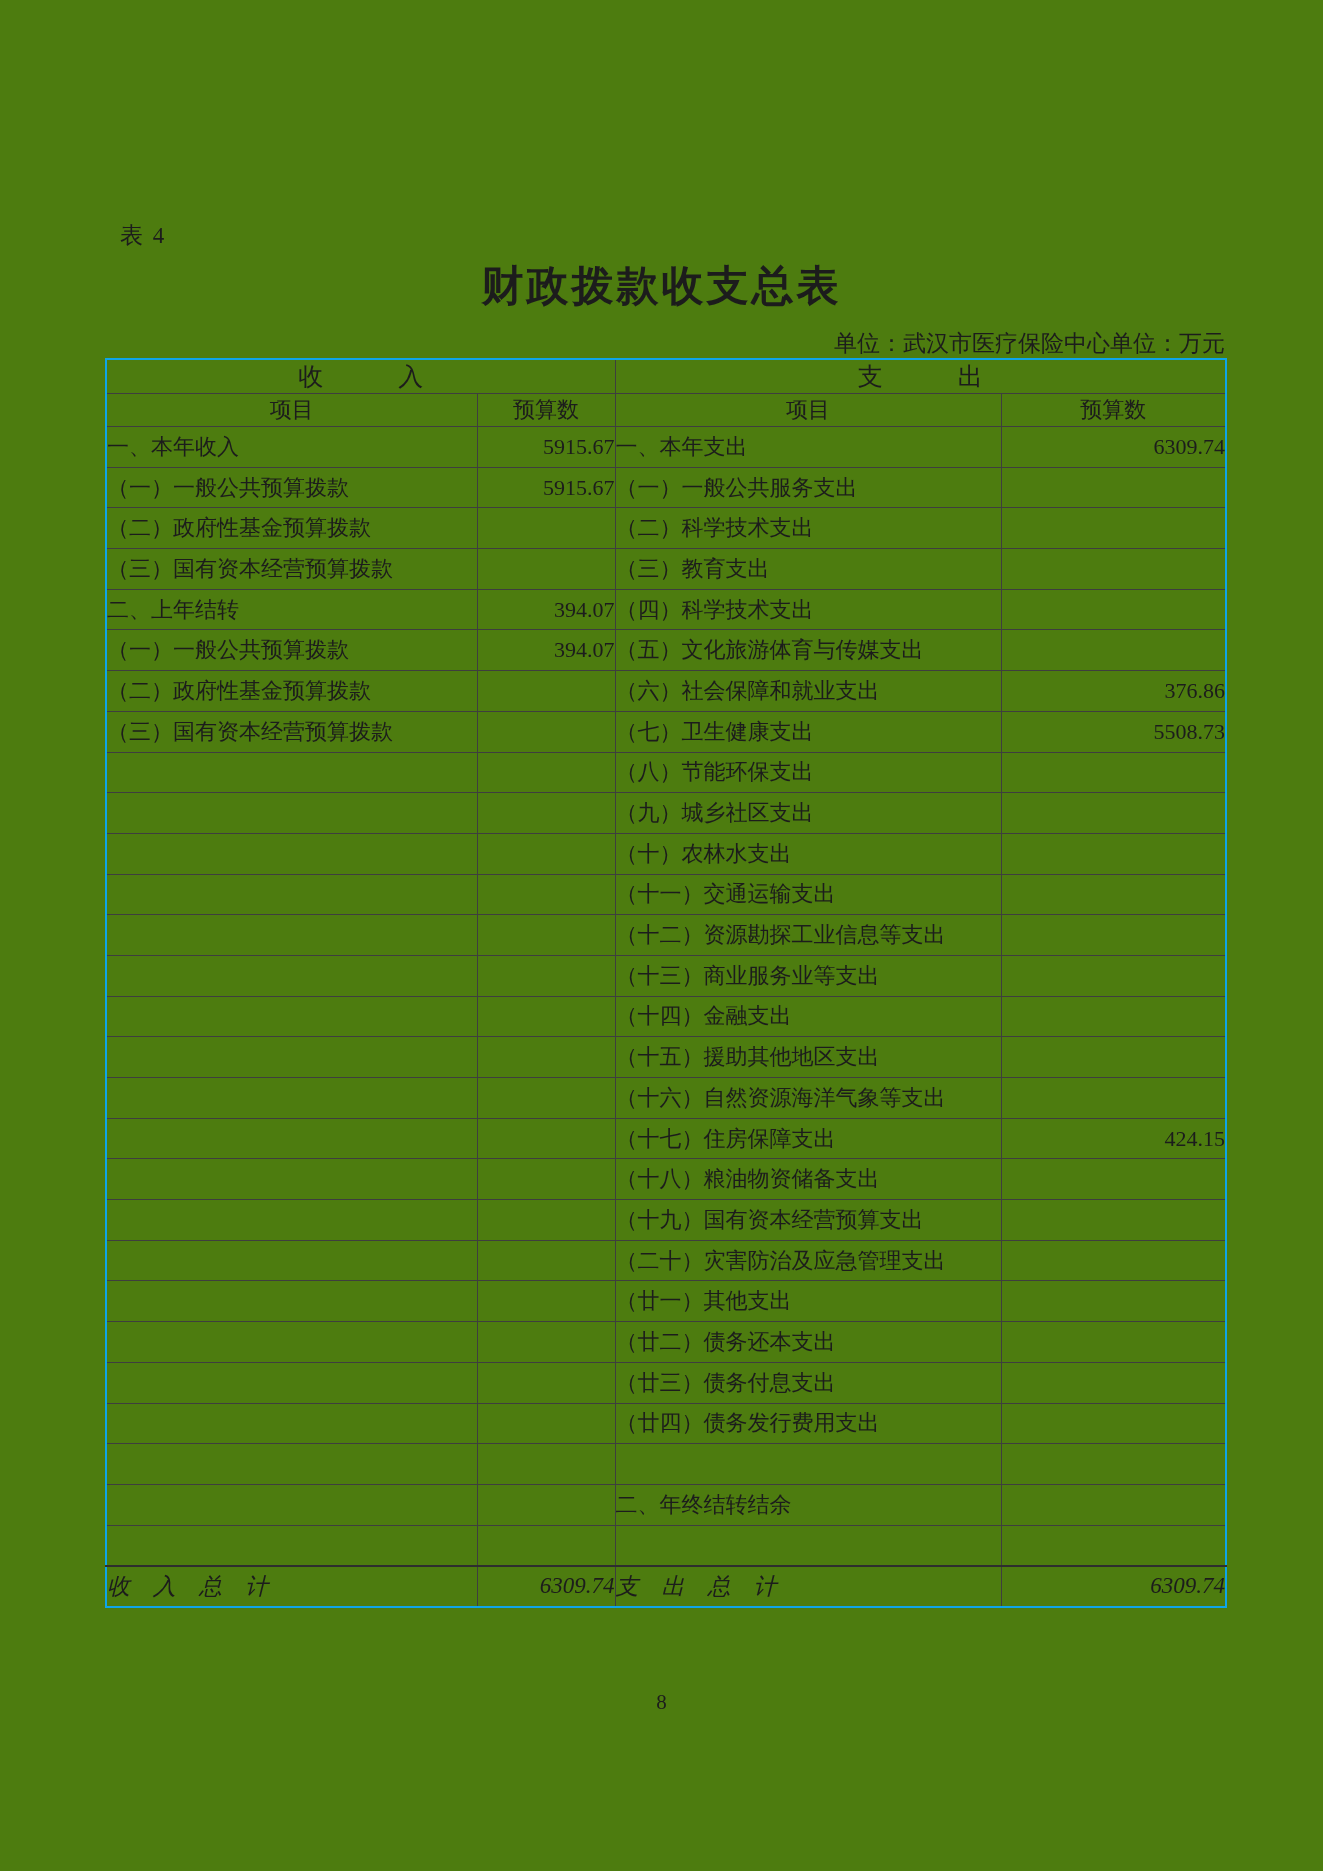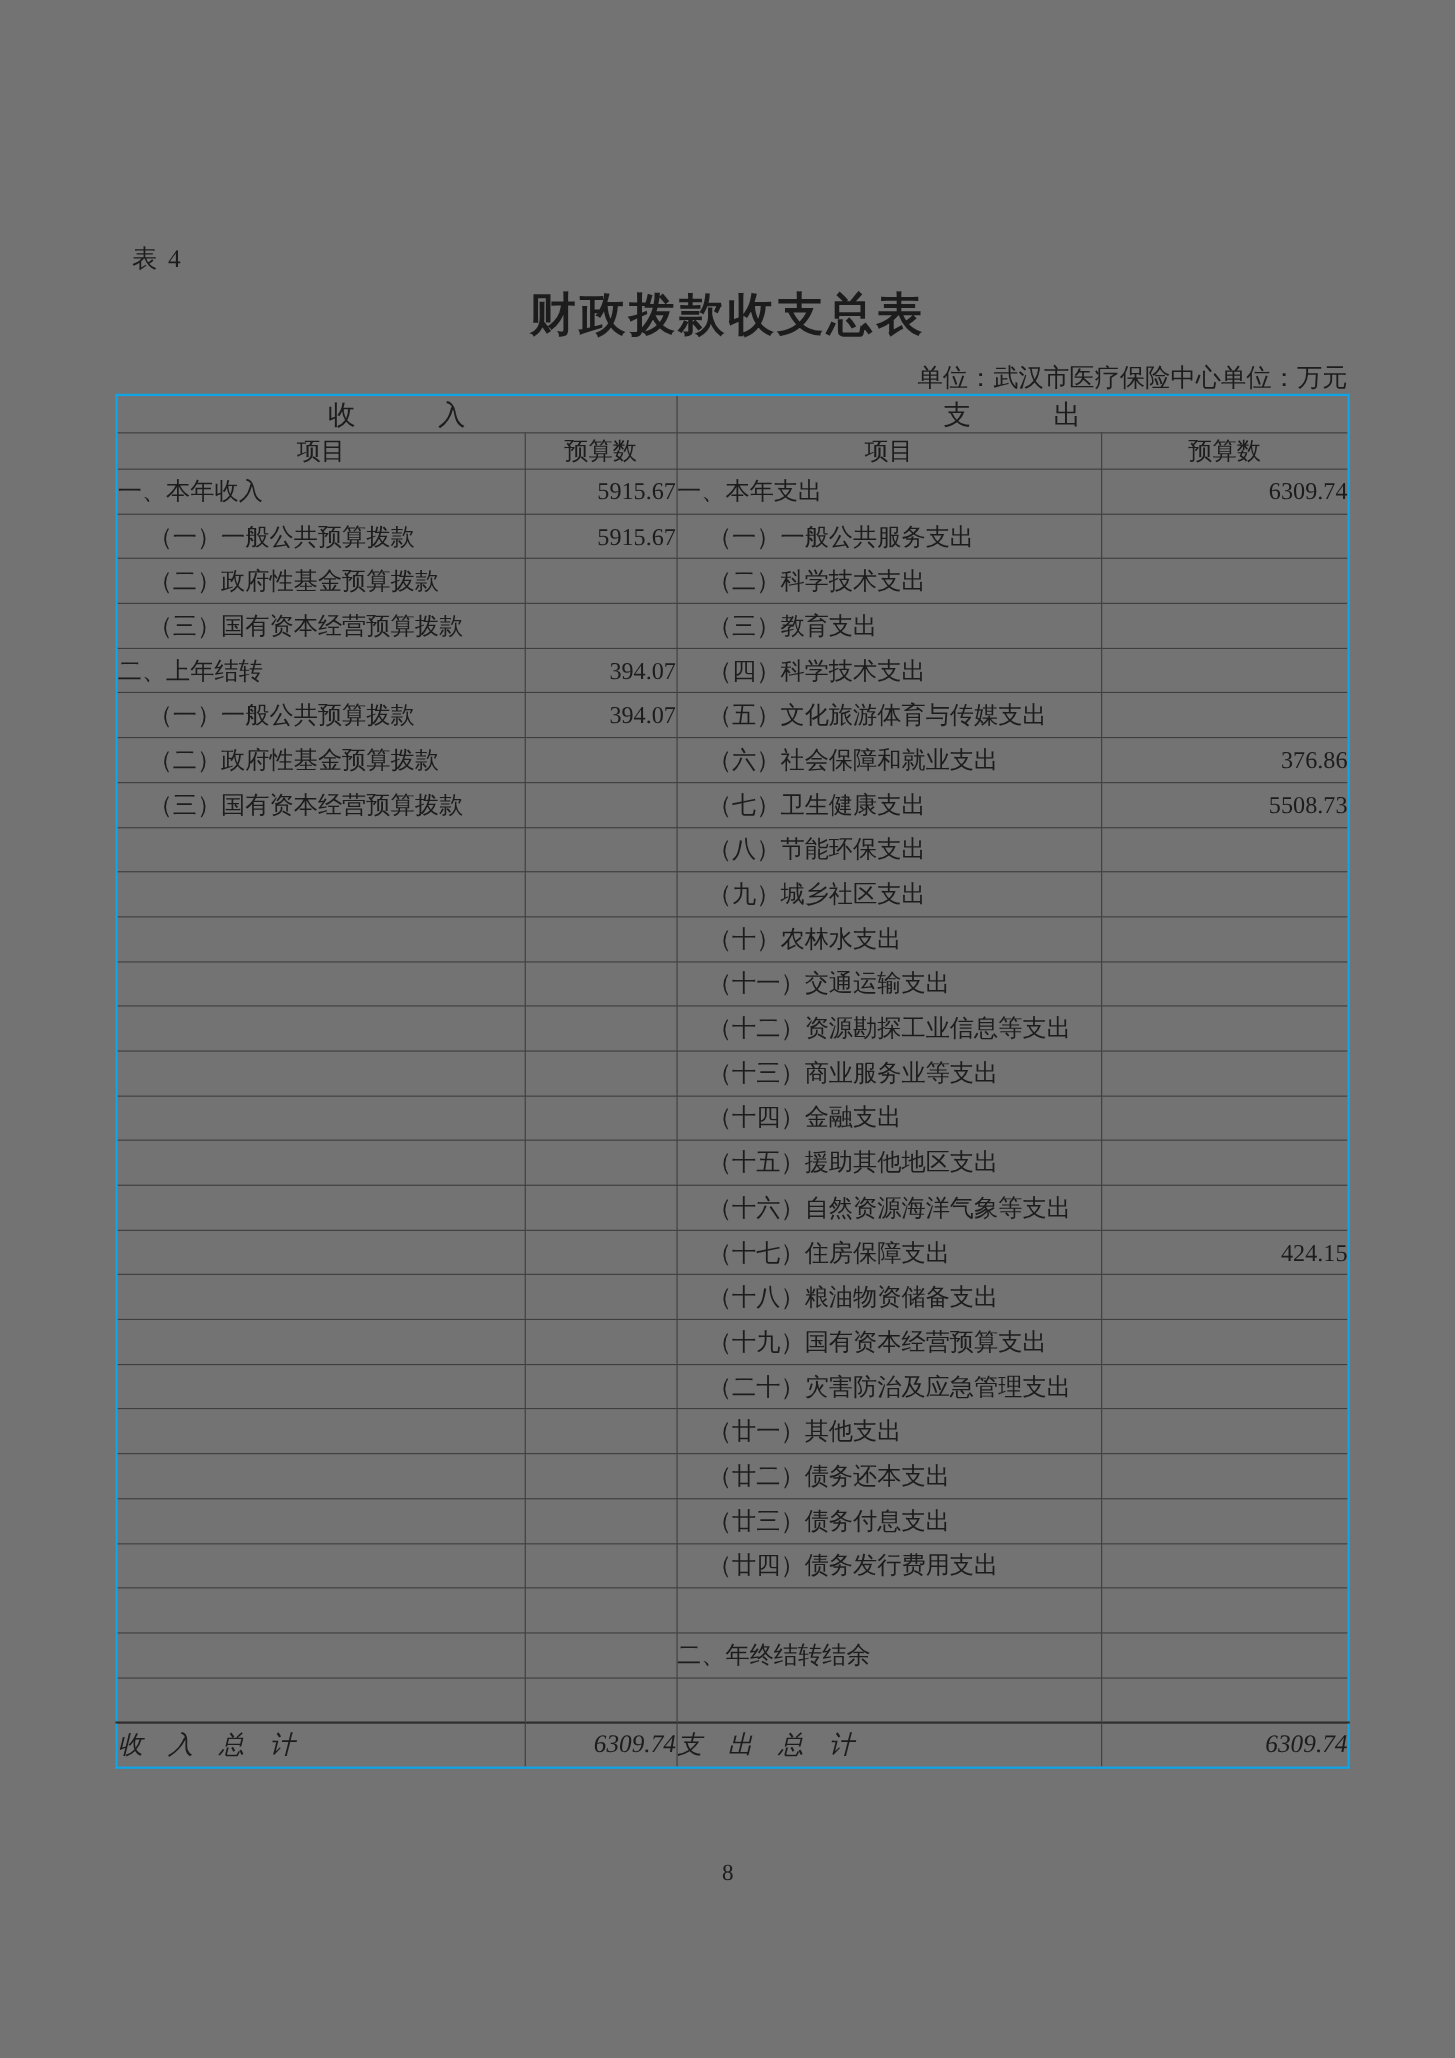--- a/index.html
+++ b/index.html
@@ -5,21 +5,21 @@
   html, body {
     margin: 0;
     padding: 0;
     background: #e8e8e8;
   }
   .page {
     position: relative;
     width: 1323px;
     height: 1871px;
     margin: 0 auto;
-    background: #737373;
+    background: #4d7c0f;
     color: #1c1c1c;
     font-family: "Liberation Serif", "DejaVu Serif", serif;
     overflow: hidden;
   }
   .table-label {
     position: absolute;
     left: 120px;
     top: 220px;
     font-size: 23px;
     letter-spacing: 2px;
@@ -71,21 +71,20 @@
   tr.header-row td {
     text-align: center;
     font-size: 22px;
   }
   tr.data-row { height: 40.7px; }
   td.item {
     text-align: left;
     padding-left: 16px;
   }
   td.item.sub {
-    padding-left: 28px;
   }
   td.num {
     text-align: right;
     padding-right: 14px;
   }
   tr.total-row { height: 41px; }
   tr.total-row td {
     border-top: 2px solid #2e2e2e;
     font-size: 23px;
     font-style: italic;

